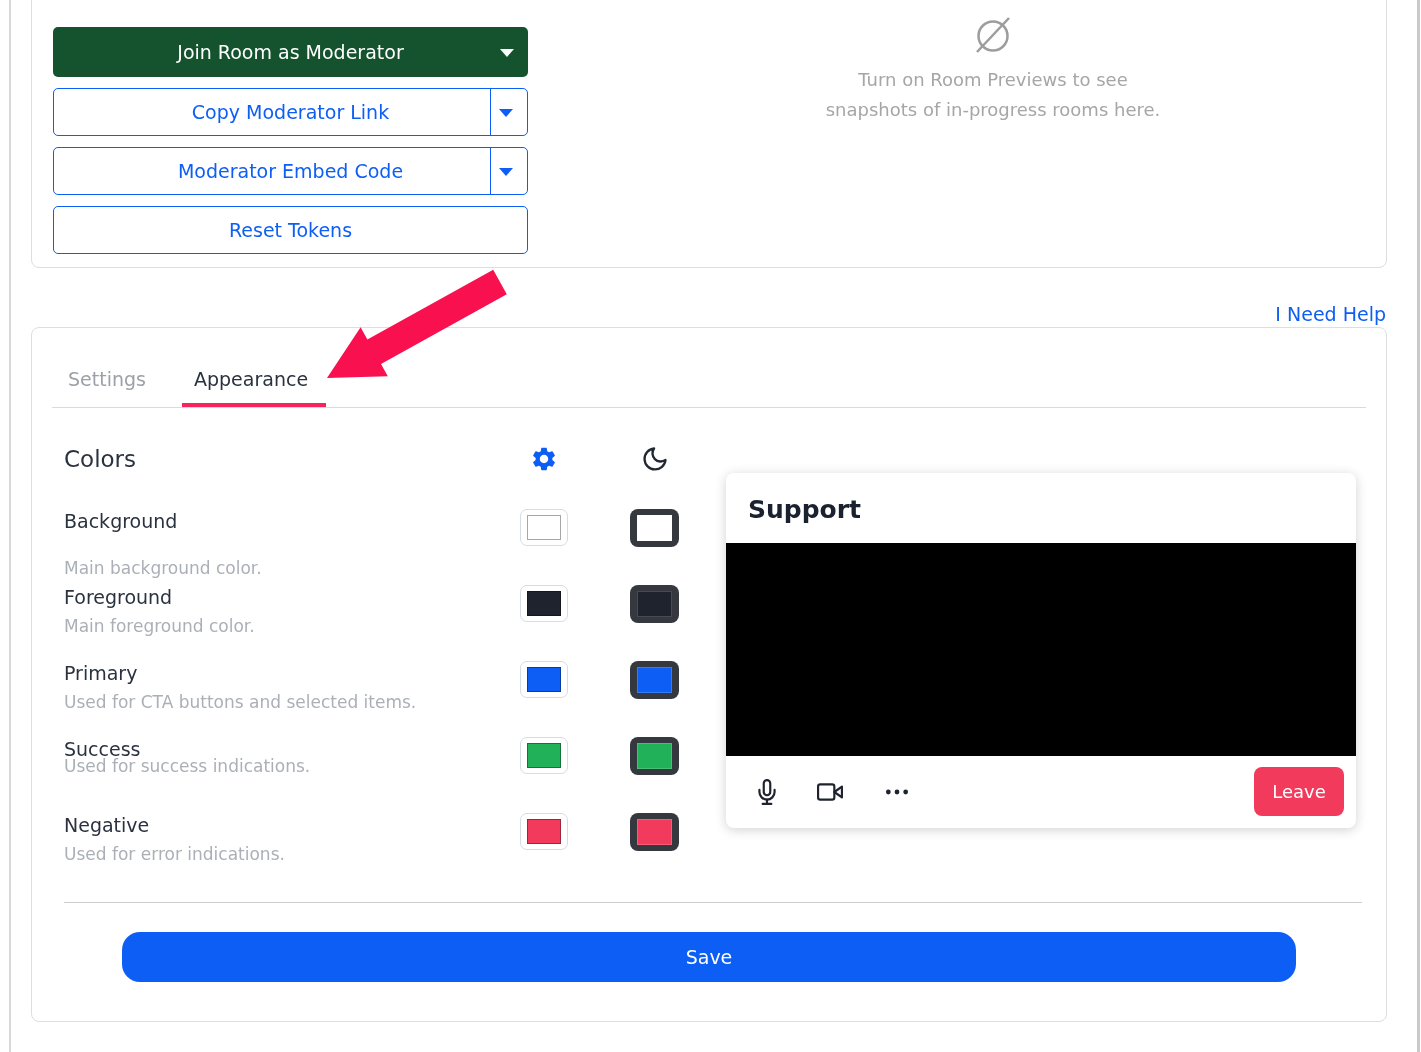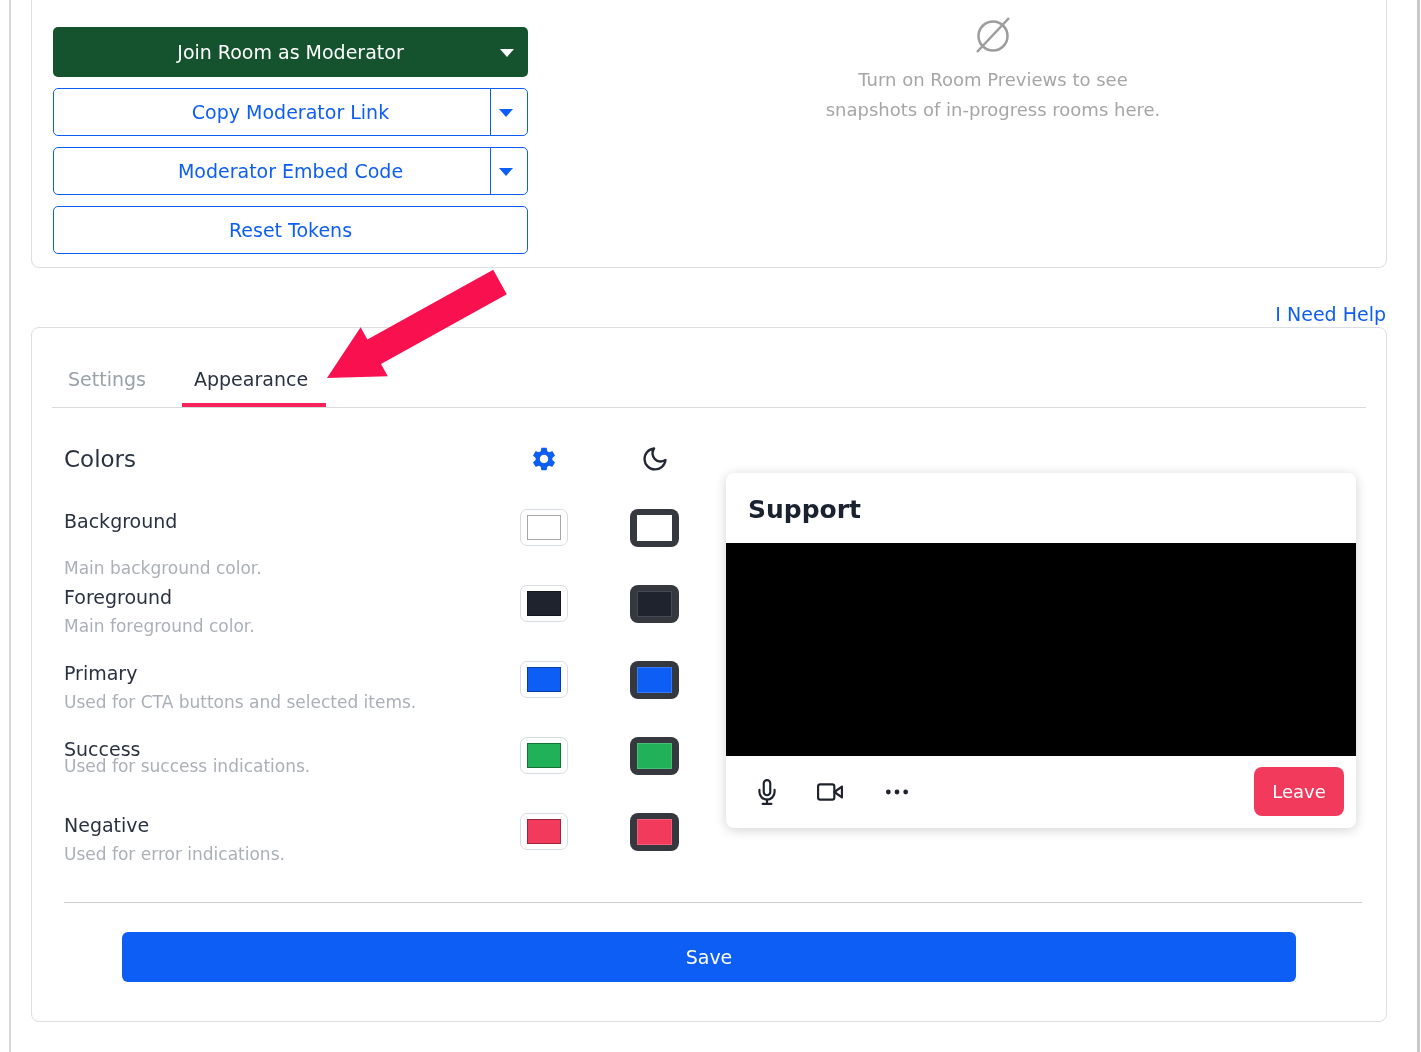--- a/index.html
+++ b/index.html
@@ -69,21 +69,21 @@
   .video-area { position:absolute; left:0; top:70px; width:630px; height:213px; background:#000; }
   .ctrl-bar { position:absolute; left:0; top:283px; width:630px; height:72px; background:#fff;border-radius:23px; }
   .ctrl-icon { position:absolute; top:23px; width:26px; height:26px; cursor:pointer; }
   .ic-mic { left:28px; } .ic-cam { left:91px; } .ic-more { left:158px; }
   .leave-btn { position:absolute; right:12px; top:11px; width:90px; height:49px; background:#f23b5c;
     color:#fff; font-size:18px; border-radius:8px; display:flex; align-items:center;
     justify-content:center; cursor:pointer; }
 
   .save-divider { position:absolute; left:32px; top:574px; width:1298px; height:1px; background:#cccccc; }
   .save-btn { position:absolute; left:90px; top:604px; width:1174px; height:50px; background:#0d5ef4;
-    border-radius:6px; color:#fff; font-size:19px; display:flex; align-items:center;
+    border-radius:18px; color:#fff; font-size:19px; display:flex; align-items:center;
     justify-content:center; cursor:pointer; }
 
   .arrow-overlay { position:absolute; left:0; top:0; width:1421px; height:1052px;
     pointer-events:none; z-index:50; }
 </style>
 </head>
 <body>
 
 <div class="page">
   <div class="edge-line edge-left"></div>

